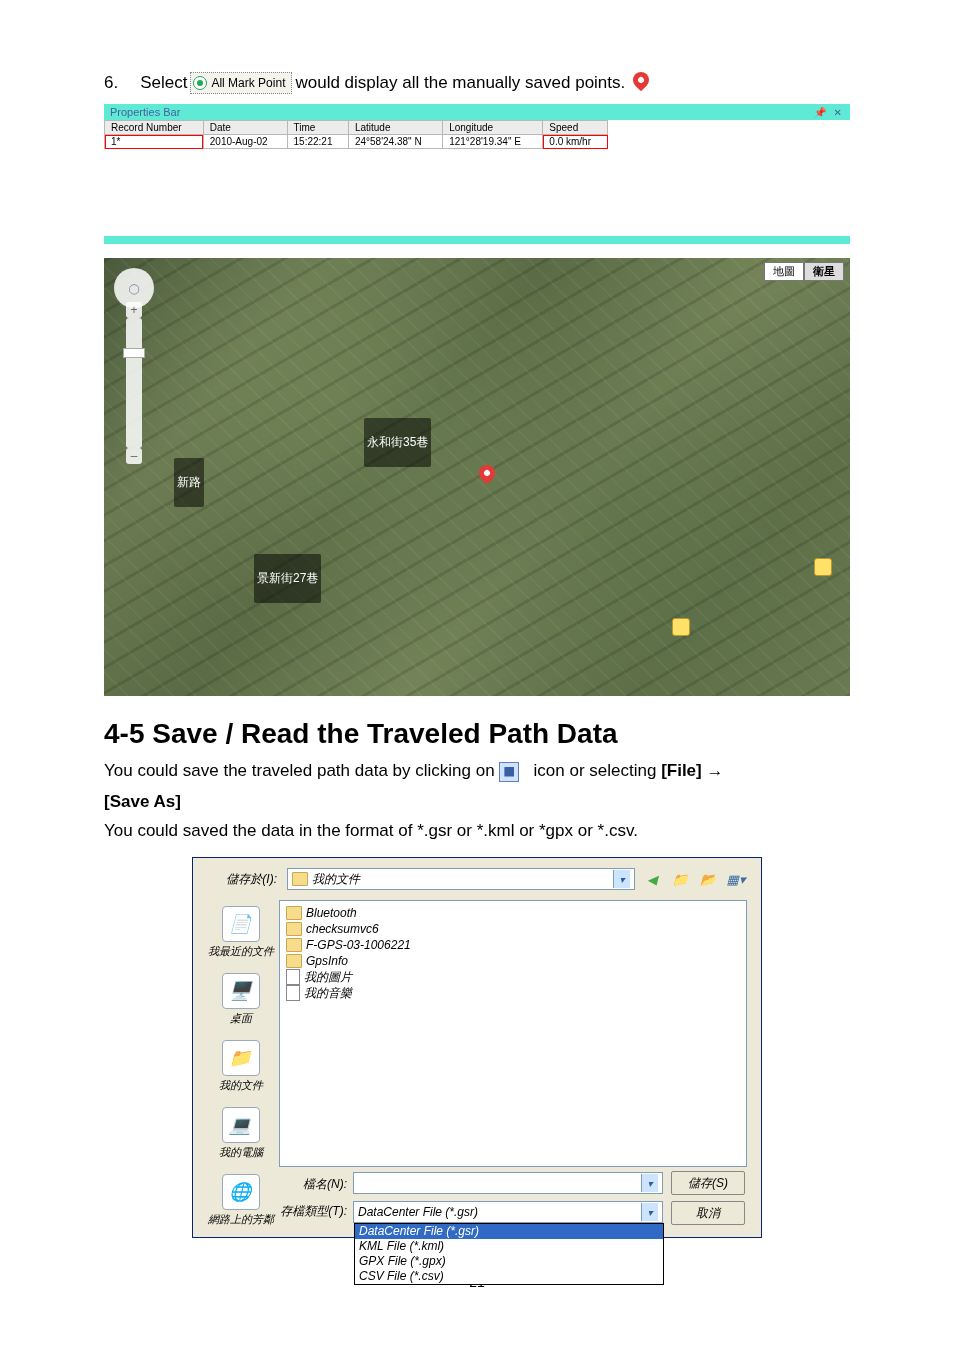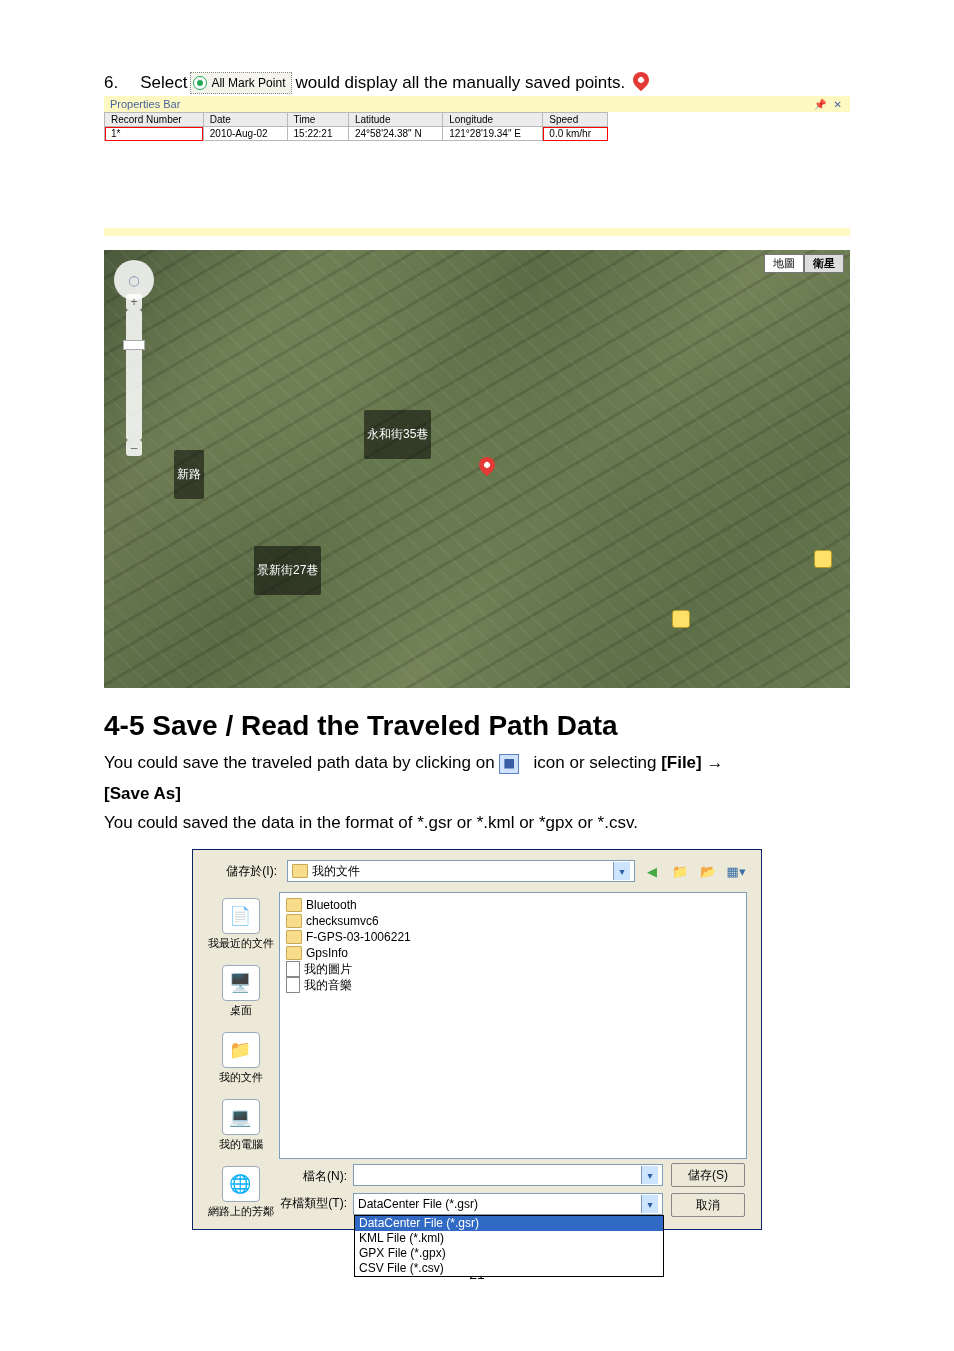--- a/index.html
+++ b/index.html
@@ -71,22 +71,23 @@
     height: 6px;
     background: #fff;
     border-radius: 50%;
     position: absolute;
     left: 5px;
     top: 5px;
   }
 
   
   .properties-bar {
+    margin-top: 8px;
     border: 0;
-    background: #fef9c3;
+    background: #5eead4;
     font-size: 11px;
     height: 140px;
     position: relative;
   }
   .properties-bar-title {
     color: #48629f;
     padding: 2px 6px;
     display: flex;
     justify-content: space-between;
     align-items: center;
@@ -280,21 +281,21 @@
     width:20px;height:20px;
     background:#c75050;
     color:#fff;
     font-weight:bold;
     display:flex;align-items:center;justify-content:center;
     border:1px solid #fff;
     font-size:14px;
     border-radius:2px;
   }
   .dlg-title .winbtn.help { background:#3a6ea5; }
-  .dlg-body { padding: 10px 14px 4px 14px; }
+  .dlg-body { padding: 10px 14px 4px 14px; font-style: italic; }
   .dlg-row { display:flex; align-items:center; margin-bottom:10px; }
   .dlg-row label { width:70px; text-align:right; margin-right:10px;}
   .combo {
     flex:1;
     display:flex;
     align-items:center;
     border:1px solid #7f9db9;
     background:#fff;
     height:20px;
     padding:0 4px;

